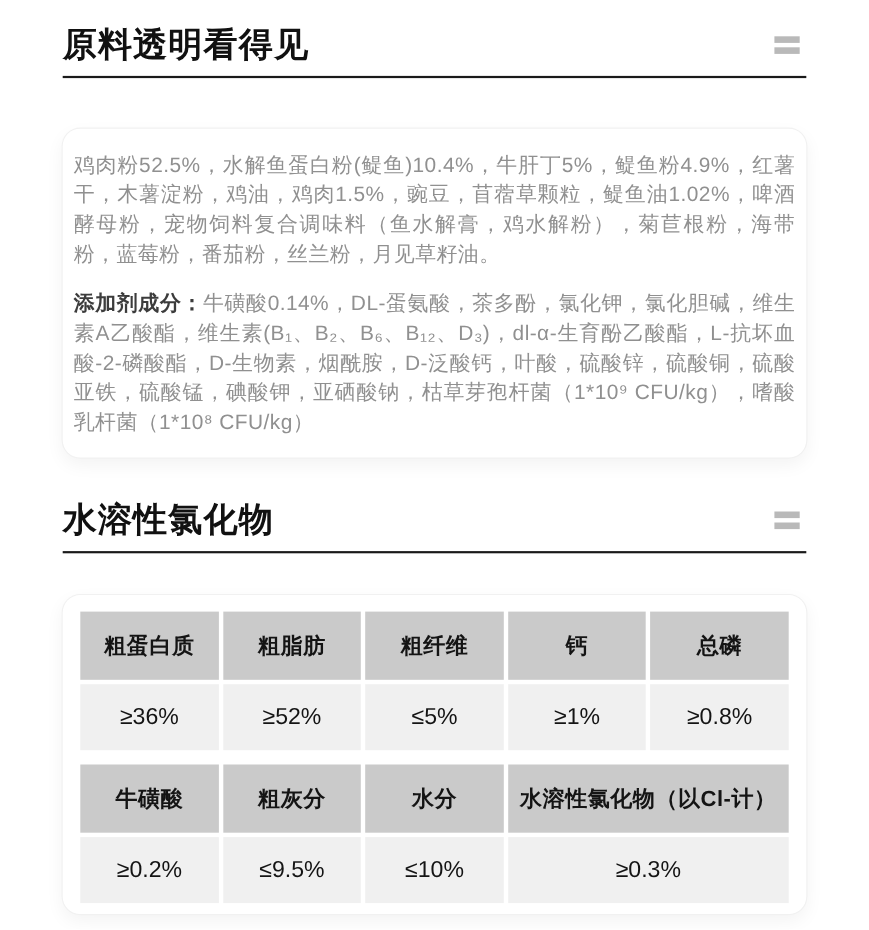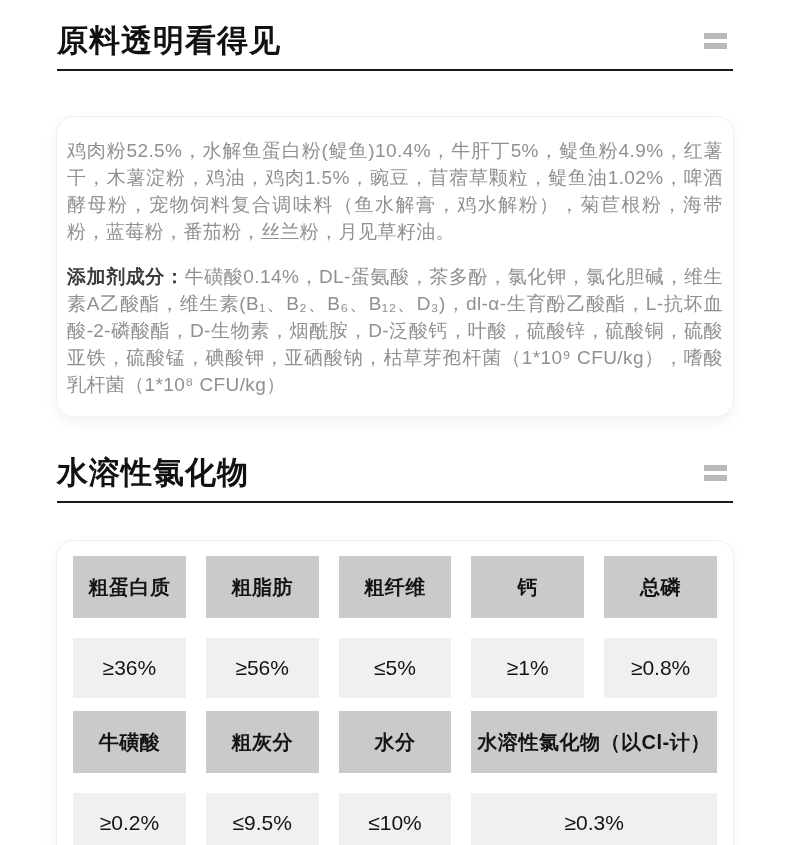--- a/index.html
+++ b/index.html
@@ -32,21 +32,21 @@
     box-shadow:0 0 0 1px #f1f1f1, 0 6px 16px rgba(0,0,0,0.05);
   }
   .ingredients-card{margin-top:46px;padding:20px 10px 18px 10px;}
   .ingredients-card p{
     margin:0;font-size:19px;line-height:27px;letter-spacing:0.4px;
     color:var(--body-text);text-align:justify;
   }
   .additives-paragraph{margin-top:18px !important;}
   .additives-label{font-weight:bold;color:var(--label-text);}
   .table-card{margin-top:38px;padding:15px 16px 10px 16px;}
-  .nutrition-grid{display:grid;grid-template-columns:repeat(5,1fr);gap:20px;text-align:right;}
+  .nutrition-grid{display:grid;grid-template-columns:repeat(5,1fr);gap:4px;text-align:right;}
   .nutrition-grid + .nutrition-grid{margin-top:13px;}
   .hcell{
     background:var(--header-cell-bg);height:62px;
     display:flex;align-items:center;justify-content:center;
     font-size:20px;font-weight:bold;color:var(--cell-text);letter-spacing:0.5px;
   }
   .vcell{
     background:var(--value-cell-bg);height:60px;
     display:flex;align-items:center;justify-content:center;
     font-size:21px;font-weight:400;color:var(--cell-text);
@@ -84,21 +84,21 @@
 
     <div class="card table-card">
 
       <div class="nutrition-grid">
         <div class="hcell">粗蛋白质</div>
         <div class="hcell">粗脂肪</div>
         <div class="hcell">粗纤维</div>
         <div class="hcell">钙</div>
         <div class="hcell">总磷</div>
         <div class="vcell">≥36%</div>
-        <div class="vcell">≥56%</div>
+        <div class="vcell">≥52%</div>
         <div class="vcell">≤5%</div>
         <div class="vcell">≥1%</div>
         <div class="vcell">≥0.8%</div>
       </div>
 
       <div class="nutrition-grid">
         <div class="hcell">牛磺酸</div>
         <div class="hcell">粗灰分</div>
         <div class="hcell">水分</div>
         <div class="hcell span2">水溶性氯化物（以Cl-计）</div>

